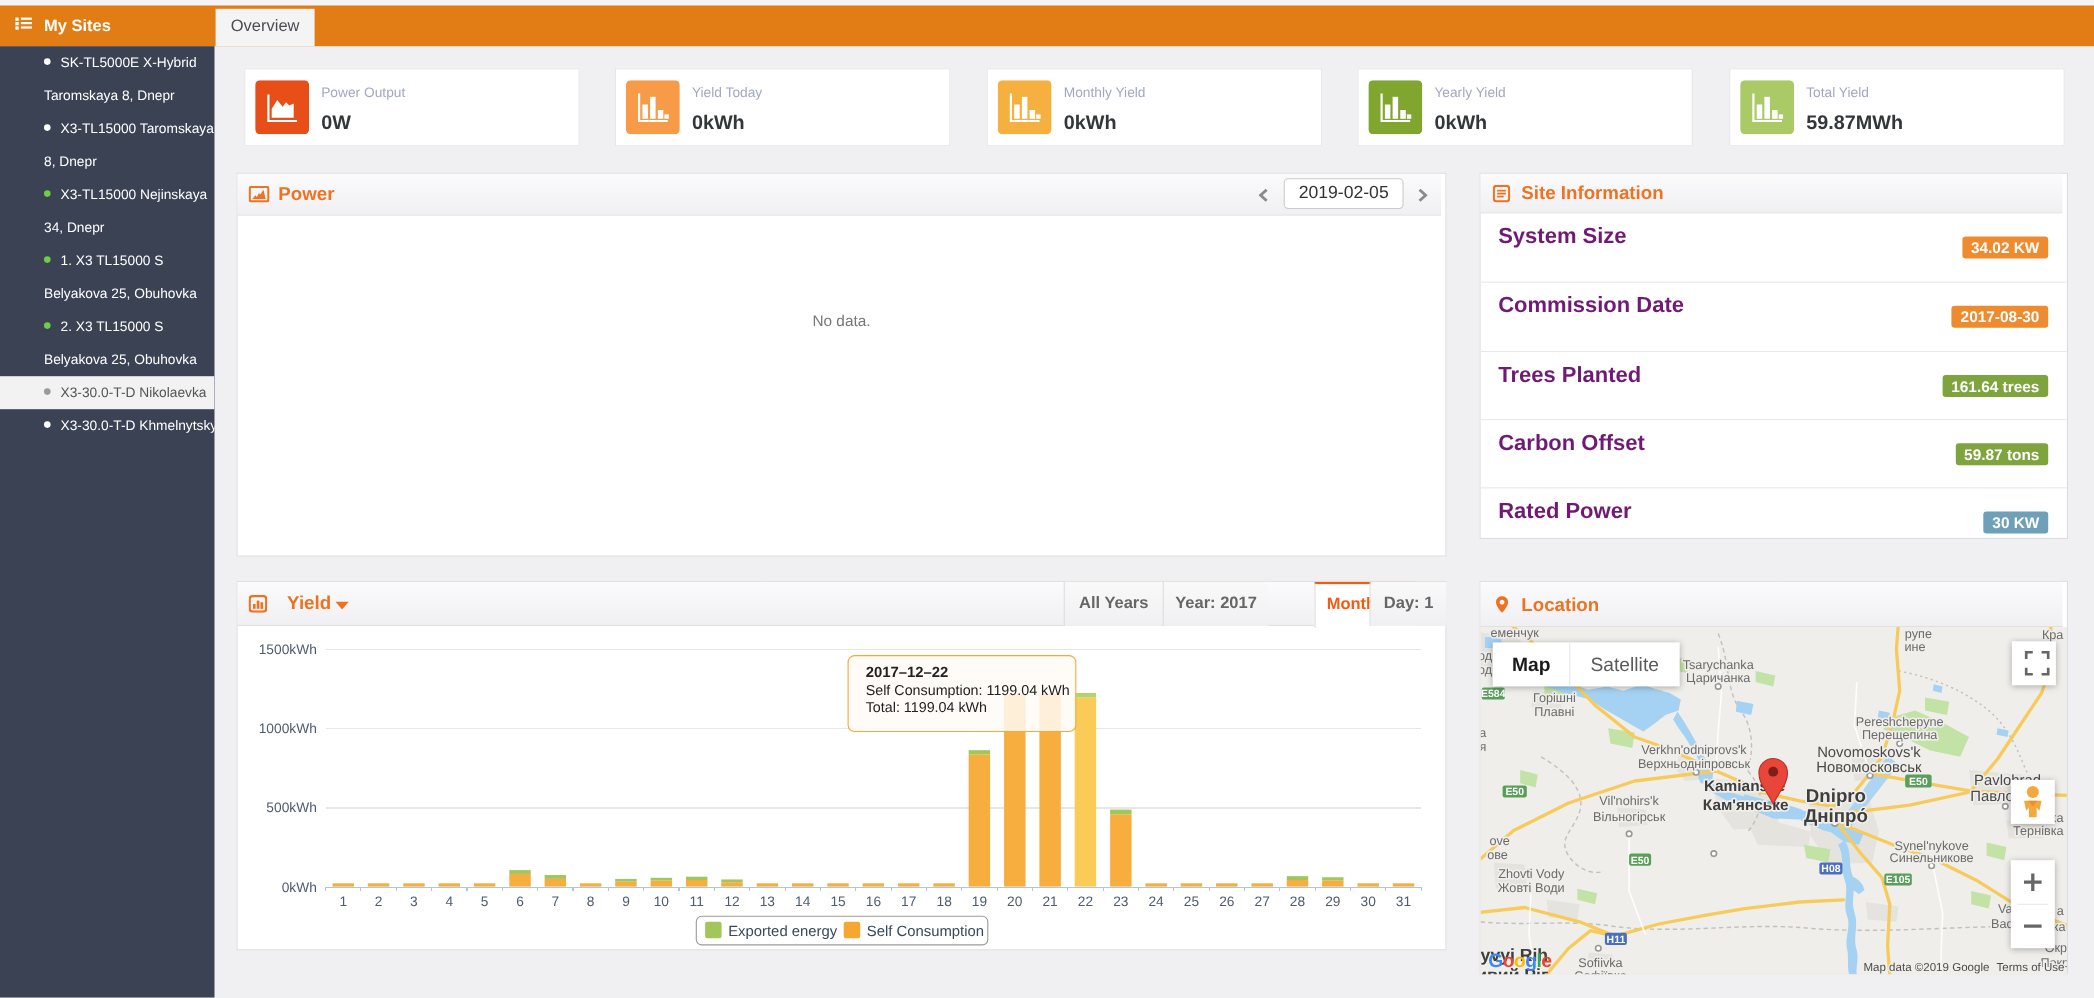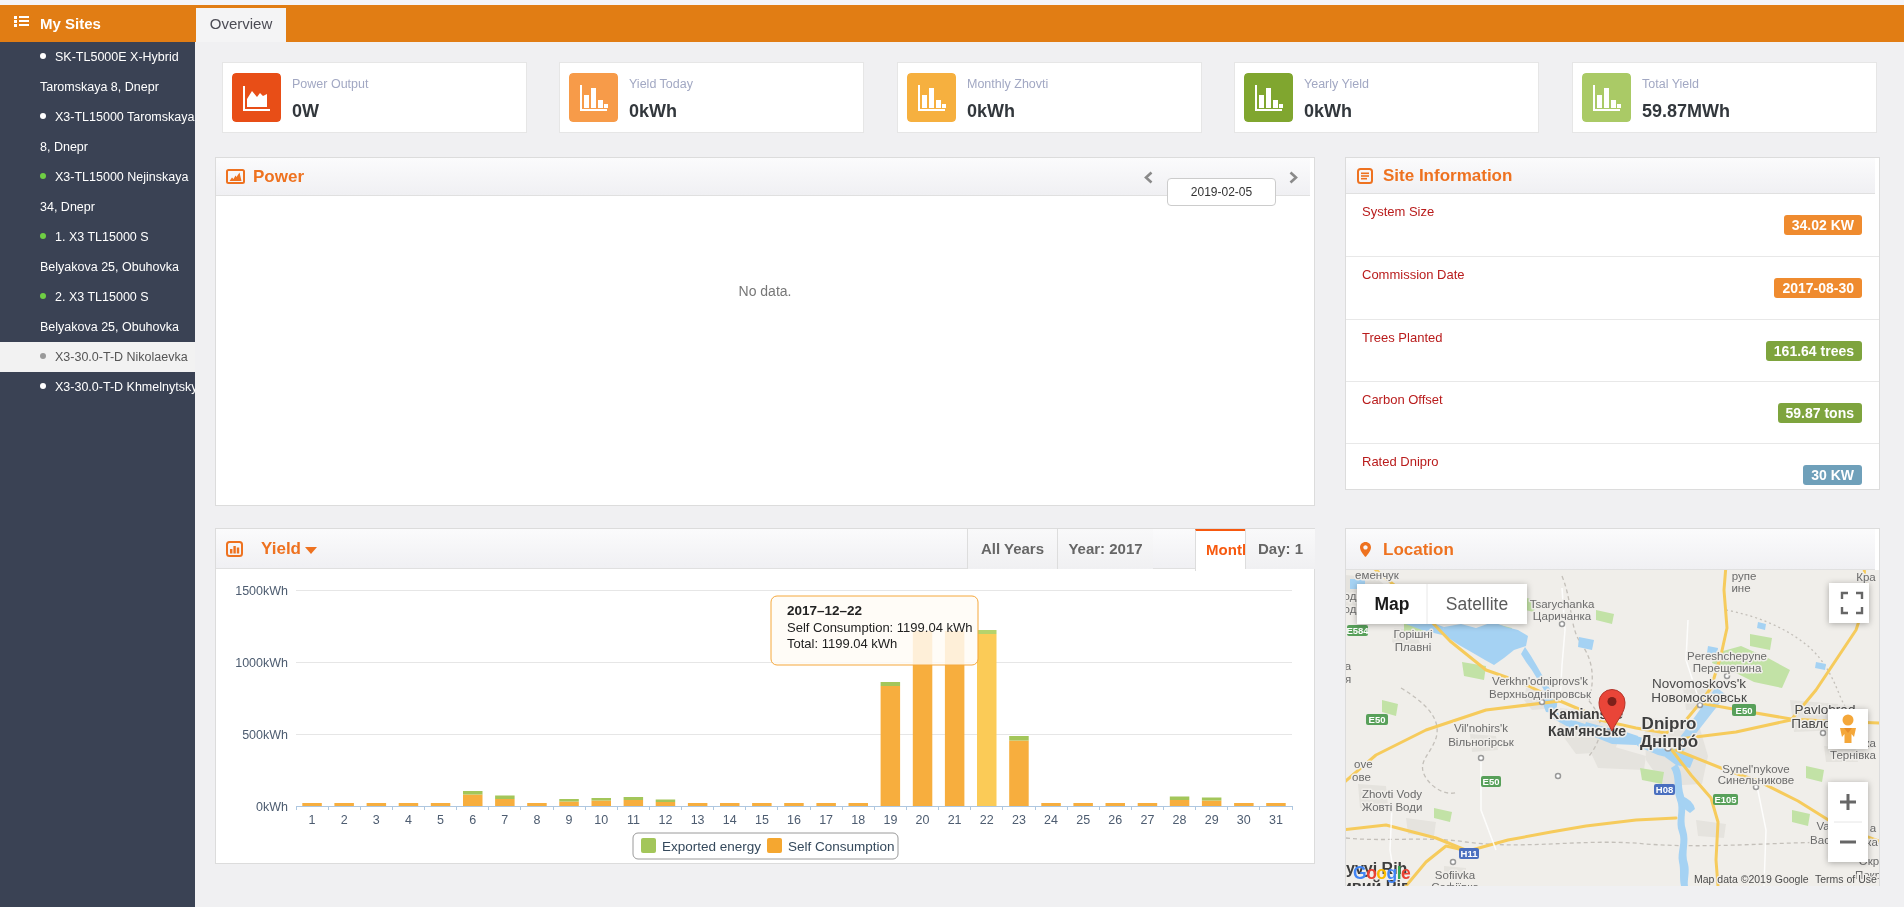--- a/index.html
+++ b/index.html
@@ -34,21 +34,21 @@
 .card .lab { position:absolute; left:69px; top:14px; font-size:12.5px; color:#a2a8c3; }
 .card .val { position:absolute; left:69px; top:38px; font-size:18px; font-weight:bold; color:#32373c; }
 
 
 .panel { background:#fff; border:1px solid #dcdcdc; }
 .phead { position:absolute; left:0; top:0; right:4px; height:38px; background:linear-gradient(#fbfbfc,#f0f0f3); border-bottom:1px solid #e0e0e0; }
 .ptitle { position:absolute; left:37px; top:0; line-height:38px; font-size:17px; font-weight:bold; color:#ee7220; }
 
 
 #siterows .row { position:absolute; left:0; right:0; border-bottom:1px solid #e8e8e8; }
-#siterows .row .rl { position:absolute; left:16px; top:10px; font-size:13px; font-weight:normal; color:#b91c1c; }
+#siterows .row .rl { position:absolute; left:16px; top:10px; font-size:20px; font-weight:bold; color:#701a75; }
 #siterows .row .badge { position:absolute; right:17px; top:21px; height:20px; line-height:20px; padding:0 8px; border-radius:3px; color:#fff; font-size:14px; font-weight:bold; }
 
 
 .ytab { position:absolute; top:0; height:40px; line-height:40px; text-align:center; font-size:15px; font-weight:bold; color:#666; border-left:1px solid #ddd; background:linear-gradient(#f9f9fa,#f0f0f2); }
 .ytab.active { background:#fff; color:#f7590f; border-top:2px solid #f7590f; line-height:38px; height:42px; }
 </style>
 </head>
 <body>
 <div id="root">
   <div class="abs" id="topstrip"></div>
@@ -98,21 +98,21 @@
   </div>
   <div class="abs card" style="left:897px">
     <svg class="ic" viewBox="0 0 49 49">
         <rect width="49" height="49" rx="4" fill="#f6b03f"></rect>
         <path d="M12 12 V37 H38" stroke="#fff" stroke-width="2" fill="none"></path>
         <rect x="15" y="22" width="5" height="13" fill="#fff"></rect>
         <rect x="22" y="15" width="5" height="20" fill="#fff"></rect>
         <rect x="29" y="27" width="5" height="8" fill="#fff"></rect>
         <rect x="35" y="31" width="4" height="4" fill="#fff"></rect>
       </svg>
-    <div class="lab">Monthly Zhovti</div>
+    <div class="lab">Monthly Yield</div>
       <div class="val">0kWh</div>
   </div>
   <div class="abs card" style="left:1234px">
     <svg class="ic" viewBox="0 0 49 49">
         <rect width="49" height="49" rx="4" fill="#80a62f"></rect>
         <path d="M12 12 V37 H38" stroke="#fff" stroke-width="2" fill="none"></path>
         <rect x="15" y="22" width="5" height="13" fill="#fff"></rect>
         <rect x="22" y="15" width="5" height="20" fill="#fff"></rect>
         <rect x="29" y="27" width="5" height="8" fill="#fff"></rect>
         <rect x="35" y="31" width="4" height="4" fill="#fff"></rect>
@@ -136,21 +136,21 @@
   <div class="abs panel" id="powerpanel" style="left:215px; top:157px; width:1100px; height:349px;">
     <div class="phead">
       <svg style="position:absolute;left:10px;top:11px" width="19" height="15" viewBox="0 0 19 15">
           <rect x="1" y="1" width="17" height="13" rx="1.5" fill="none" stroke="#ee7220" stroke-width="2"></rect>
           <path d="M3.5 12 L6 8.5 7.5 10 9.5 6.5 10.5 8 13.5 3.5 15.5 12 Z" fill="#ee7220"></path>
         </svg>
       <div class="ptitle">Power</div>
       <svg style="position:absolute;left:928px;top:13px" width="9" height="13" viewBox="0 0 9 13">
           <path d="M7.5 1.5 L2 6.5 7.5 11.5" stroke="#8a8a8a" stroke-width="2.6" fill="none"></path>
         </svg>
-      <div style="position:absolute;left:951px;top:4px;width:109px;height:28px;background:#fff;border:1px solid #ccc;border-radius:4px;text-align:center;line-height:26px;font-size:12px;color:#333;margin-top:16px;">2019-02-05</div>
+      <div style="position:absolute;left:951px;top:4px;width:109px;height:28px;background:#fff;border:1px solid #ccc;border-radius:4px;text-align:center;line-height:26px;font-size:16px;color:#333;">2019-02-05</div>
       <svg style="position:absolute;left:1073px;top:13px" width="9" height="13" viewBox="0 0 9 13">
           <path d="M1.5 1.5 L7 6.5 1.5 11.5" stroke="#8a8a8a" stroke-width="2.6" fill="none"></path>
         </svg>
     </div>
     <div style="position:absolute;left:0;right:0;top:125px;text-align:center;font-size:14px;color:#777;">No data.</div>
   </div>
 
   <div class="abs panel" id="sitepanel" style="left:1345px; top:157px; width:535px; height:333px;">
     <div class="phead" style="height:36px">
       <svg style="position:absolute;left:11px;top:10px" width="16" height="16" viewBox="0 0 16 16">
@@ -172,21 +172,21 @@
         </div>
       <div class="row" style="top:162px;height:62px">
           <div class="rl">Trees Planted</div>
           <div class="badge" style="background:#7ea43e">161.64 trees</div>
         </div>
       <div class="row" style="top:224px;height:62px">
           <div class="rl">Carbon Offset</div>
           <div class="badge" style="background:#7ea43e">59.87 tons</div>
         </div>
       <div class="row" style="top:286px;height:62px;border-bottom:none">
-          <div class="rl">Rated Dnipro</div>
+          <div class="rl">Rated Power</div>
           <div class="badge" style="background:#6fa0ba">30 KW</div>
         </div>
     </div>
   </div>
 
   <div class="abs panel" id="yieldpanel" style="left:215px; top:528px; width:1100px; height:336px;">
     <div class="phead" style="height:40px">
       <svg style="position:absolute;left:10px;top:12px" width="17" height="16" viewBox="0 0 17 16">
           <rect x="1" y="1" width="15" height="14" rx="2.5" fill="none" stroke="#ee7220" stroke-width="2"></rect>
           <rect x="4" y="8" width="2.4" height="4.5" fill="#ee7220"></rect>

